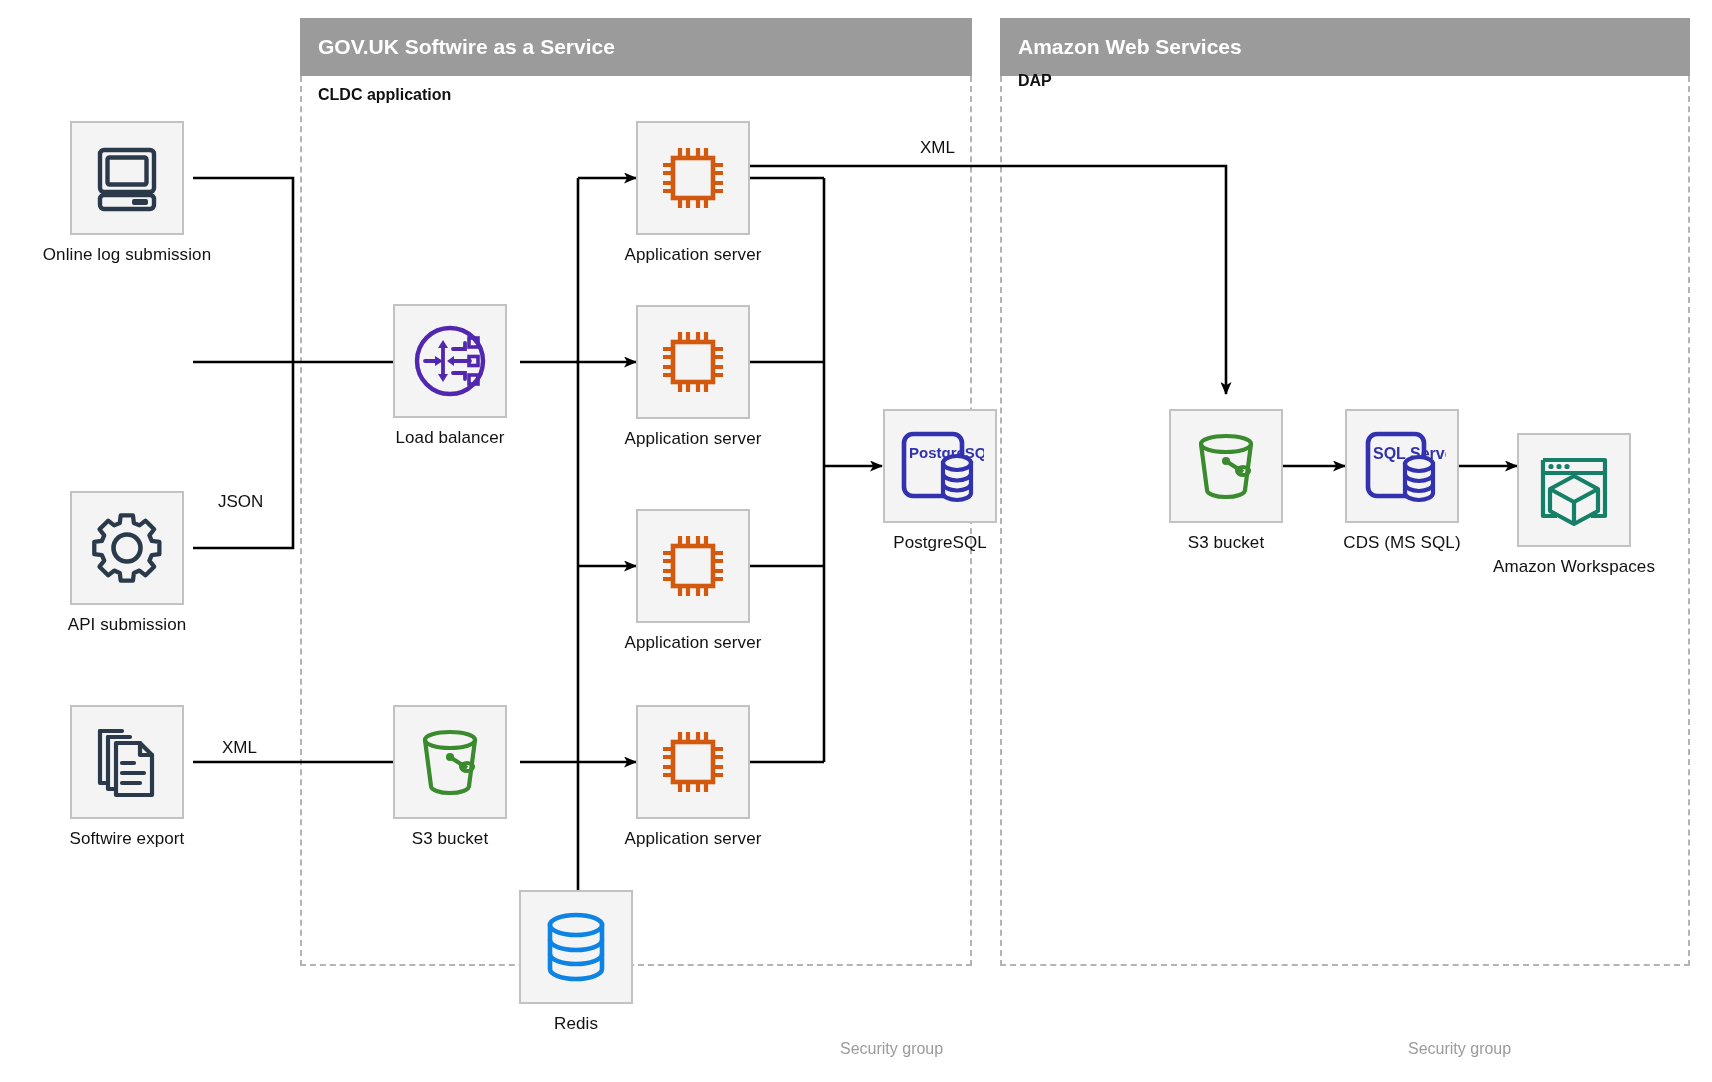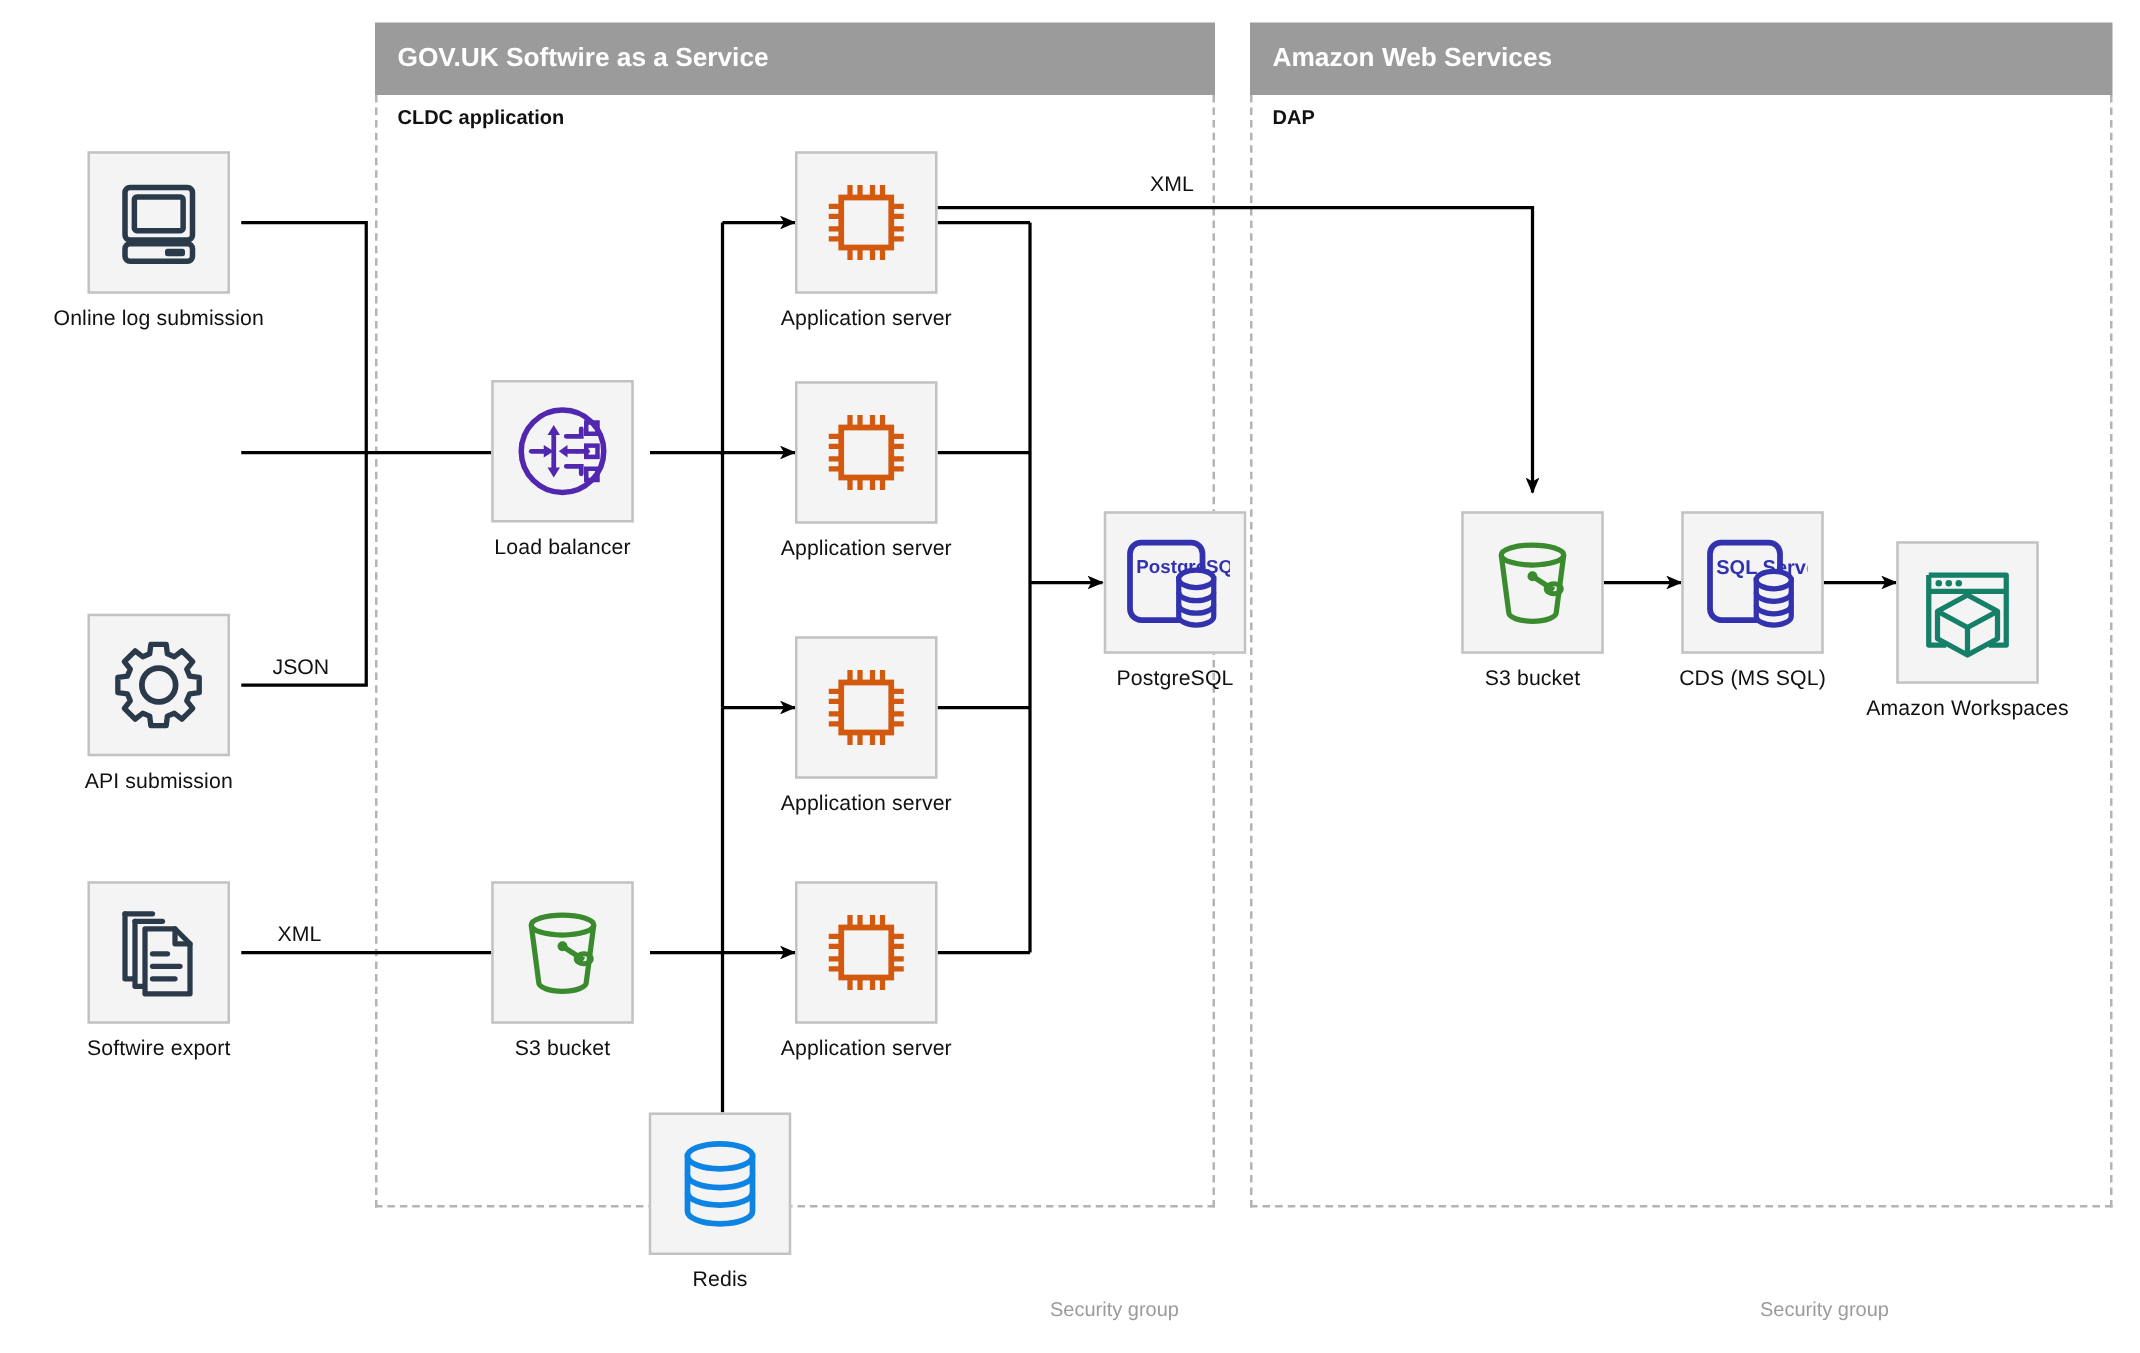--- a/index.html
+++ b/index.html
@@ -31,21 +31,21 @@
     <span>GOV.UK Softwire as a Service</span>
   </div>
   <div class="zone-box" style="left:300px;top:76px;width:672px;height:890px;border-top:none;"></div>
   <div class="zone-sub" style="left:318px;top:86px;">CLDC application</div>
   <div class="zone-foot" style="left:840px;top:1040px;">Security group</div>
 
   <div class="zone-header" style="left:1000px;top:18px;width:690px;height:58px;">
     <span>Amazon Web Services</span>
   </div>
   <div class="zone-box" style="left:1000px;top:76px;width:690px;height:890px;border-top:none;"></div>
-  <div class="zone-sub" style="left:1018px;top:86px;">DAP</div>
+  <div class="zone-sub" style="left:1018px;top:72px;">DAP</div>
   <div class="zone-foot" style="left:1408px;top:1040px;">Security group</div>
 
   <svg class="wires" viewBox="0 0 1712 1082">
     <defs>
       <marker id="ah" markerWidth="13" markerHeight="11" refX="12" refY="5.5" orient="auto" markerUnits="userSpaceOnUse">
         <path d="M0,0 L13,5.5 L0,11 L3.2,5.5 Z" fill="#000"></path>
       </marker>
     </defs>
     <g stroke="#000" stroke-width="2.6" fill="none">
 
@@ -80,21 +80,21 @@
       <path d="M750,762 L824,762"></path>
       <path d="M824,466 L882,466" marker-end="url(#ah)"></path>
 
       <path d="M750,166 L1226,166 L1226,394" marker-end="url(#ah)"></path>
 
       <path d="M1283,466 L1345,466" marker-end="url(#ah)"></path>
       <path d="M1455,466 L1517,466" marker-end="url(#ah)"></path>
     </g>
   </svg>
 
-  <div class="edge-label" style="left:218px;top:524px;text-align:right;">JSON</div>
+  <div class="edge-label" style="left:218px;top:492px;text-align:right;">JSON</div>
   <div class="edge-label" style="left:222px;top:738px;">XML</div>
   <div class="edge-label" style="left:920px;top:138px;">XML</div>
 
   <div class="node" style="left:70px;top:121px;">
     <div class="box">
       <svg width="74" height="74" viewBox="0 0 74 74">
         <g fill="none" stroke="#2b3a4a" stroke-width="4.4" stroke-linejoin="round" stroke-linecap="round">
           <rect x="10" y="9" width="54" height="42" rx="4"></rect>
           <rect x="17.5" y="16.5" width="39" height="27" rx="2"></rect>
           <rect x="10" y="54" width="54" height="14" rx="4"></rect>

